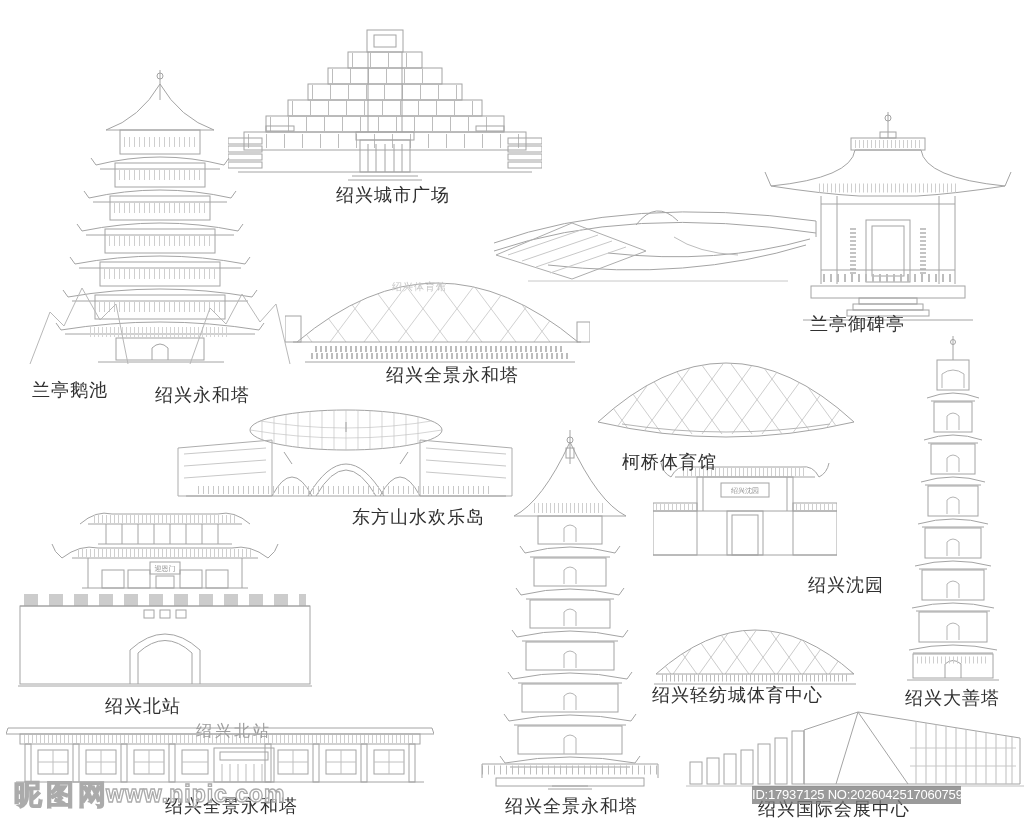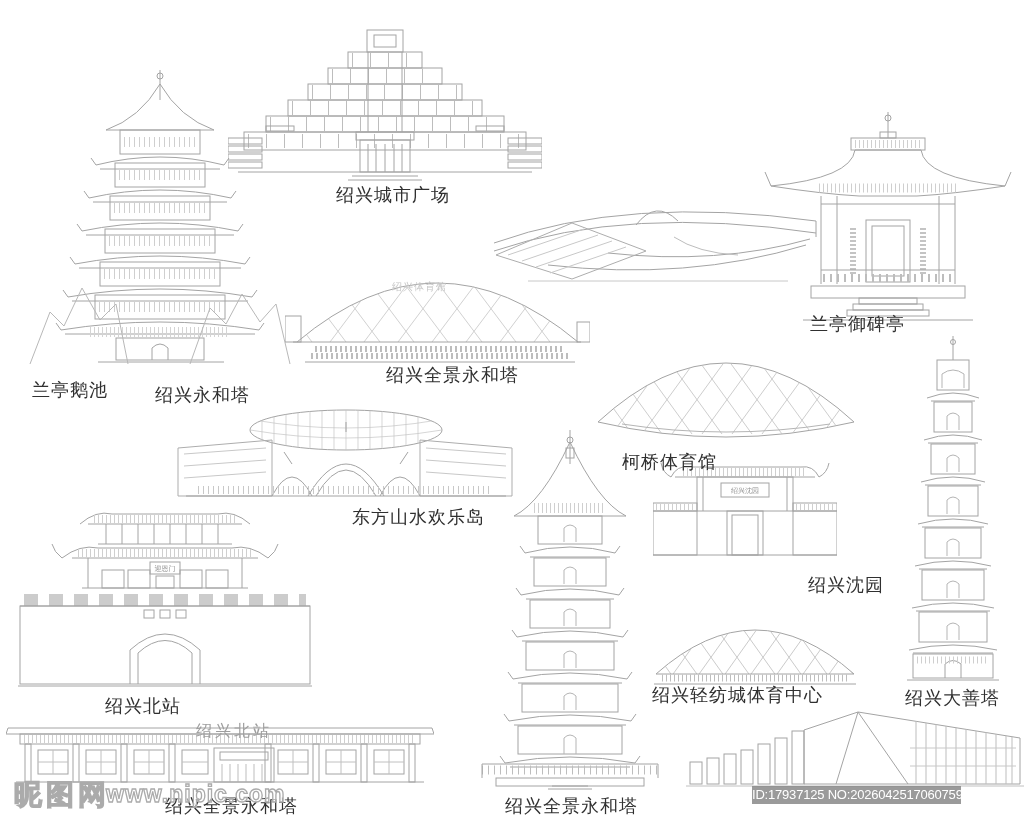--- a/index.html
+++ b/index.html
@@ -561,20 +561,21 @@
   <span class="lbl" style="left:155px;top:383px">绍兴永和塔</span>
   <span class="lbl" style="left:386px;top:363px">绍兴全景永和塔</span>
   <span class="lbl" style="left:622px;top:450px">柯桥体育馆</span>
   <span class="lbl" style="left:352px;top:505px">东方山水欢乐岛</span>
   <span class="lbl" style="left:808px;top:573px">绍兴沈园</span>
   <span class="lbl" style="left:105px;top:694px">绍兴北站</span>
   <span class="lbl" style="left:652px;top:683px">绍兴轻纺城体育中心</span>
   <span class="lbl" style="left:905px;top:686px">绍兴大善塔</span>
   <span class="lbl" style="left:165px;top:794px">绍兴全景永和塔</span>
   <span class="lbl" style="left:505px;top:794px">绍兴全景永和塔</span>
+  <span class="lbl" style="left:758px;top:797px">绍兴国际会展中心</span>
 
   <span class="sign sign-station" style="left:196px;top:721px">绍兴北站</span>
   <span class="sign sign-dome" style="left:392px;top:280px">绍兴体育馆</span>
   <span class="sign sign-plaque" style="left:721px;top:486px;width:48px">绍兴沈园</span>
   <span class="sign sign-plaque" style="left:150px;top:564px;width:30px">迎恩门</span>
 
   <span class="wm wm-url">www.nipic.com</span>
   <span class="wm wm-name">昵图网</span>
   <div class="idbar">ID:17937125 NO:20260425170607595102</div>
 

